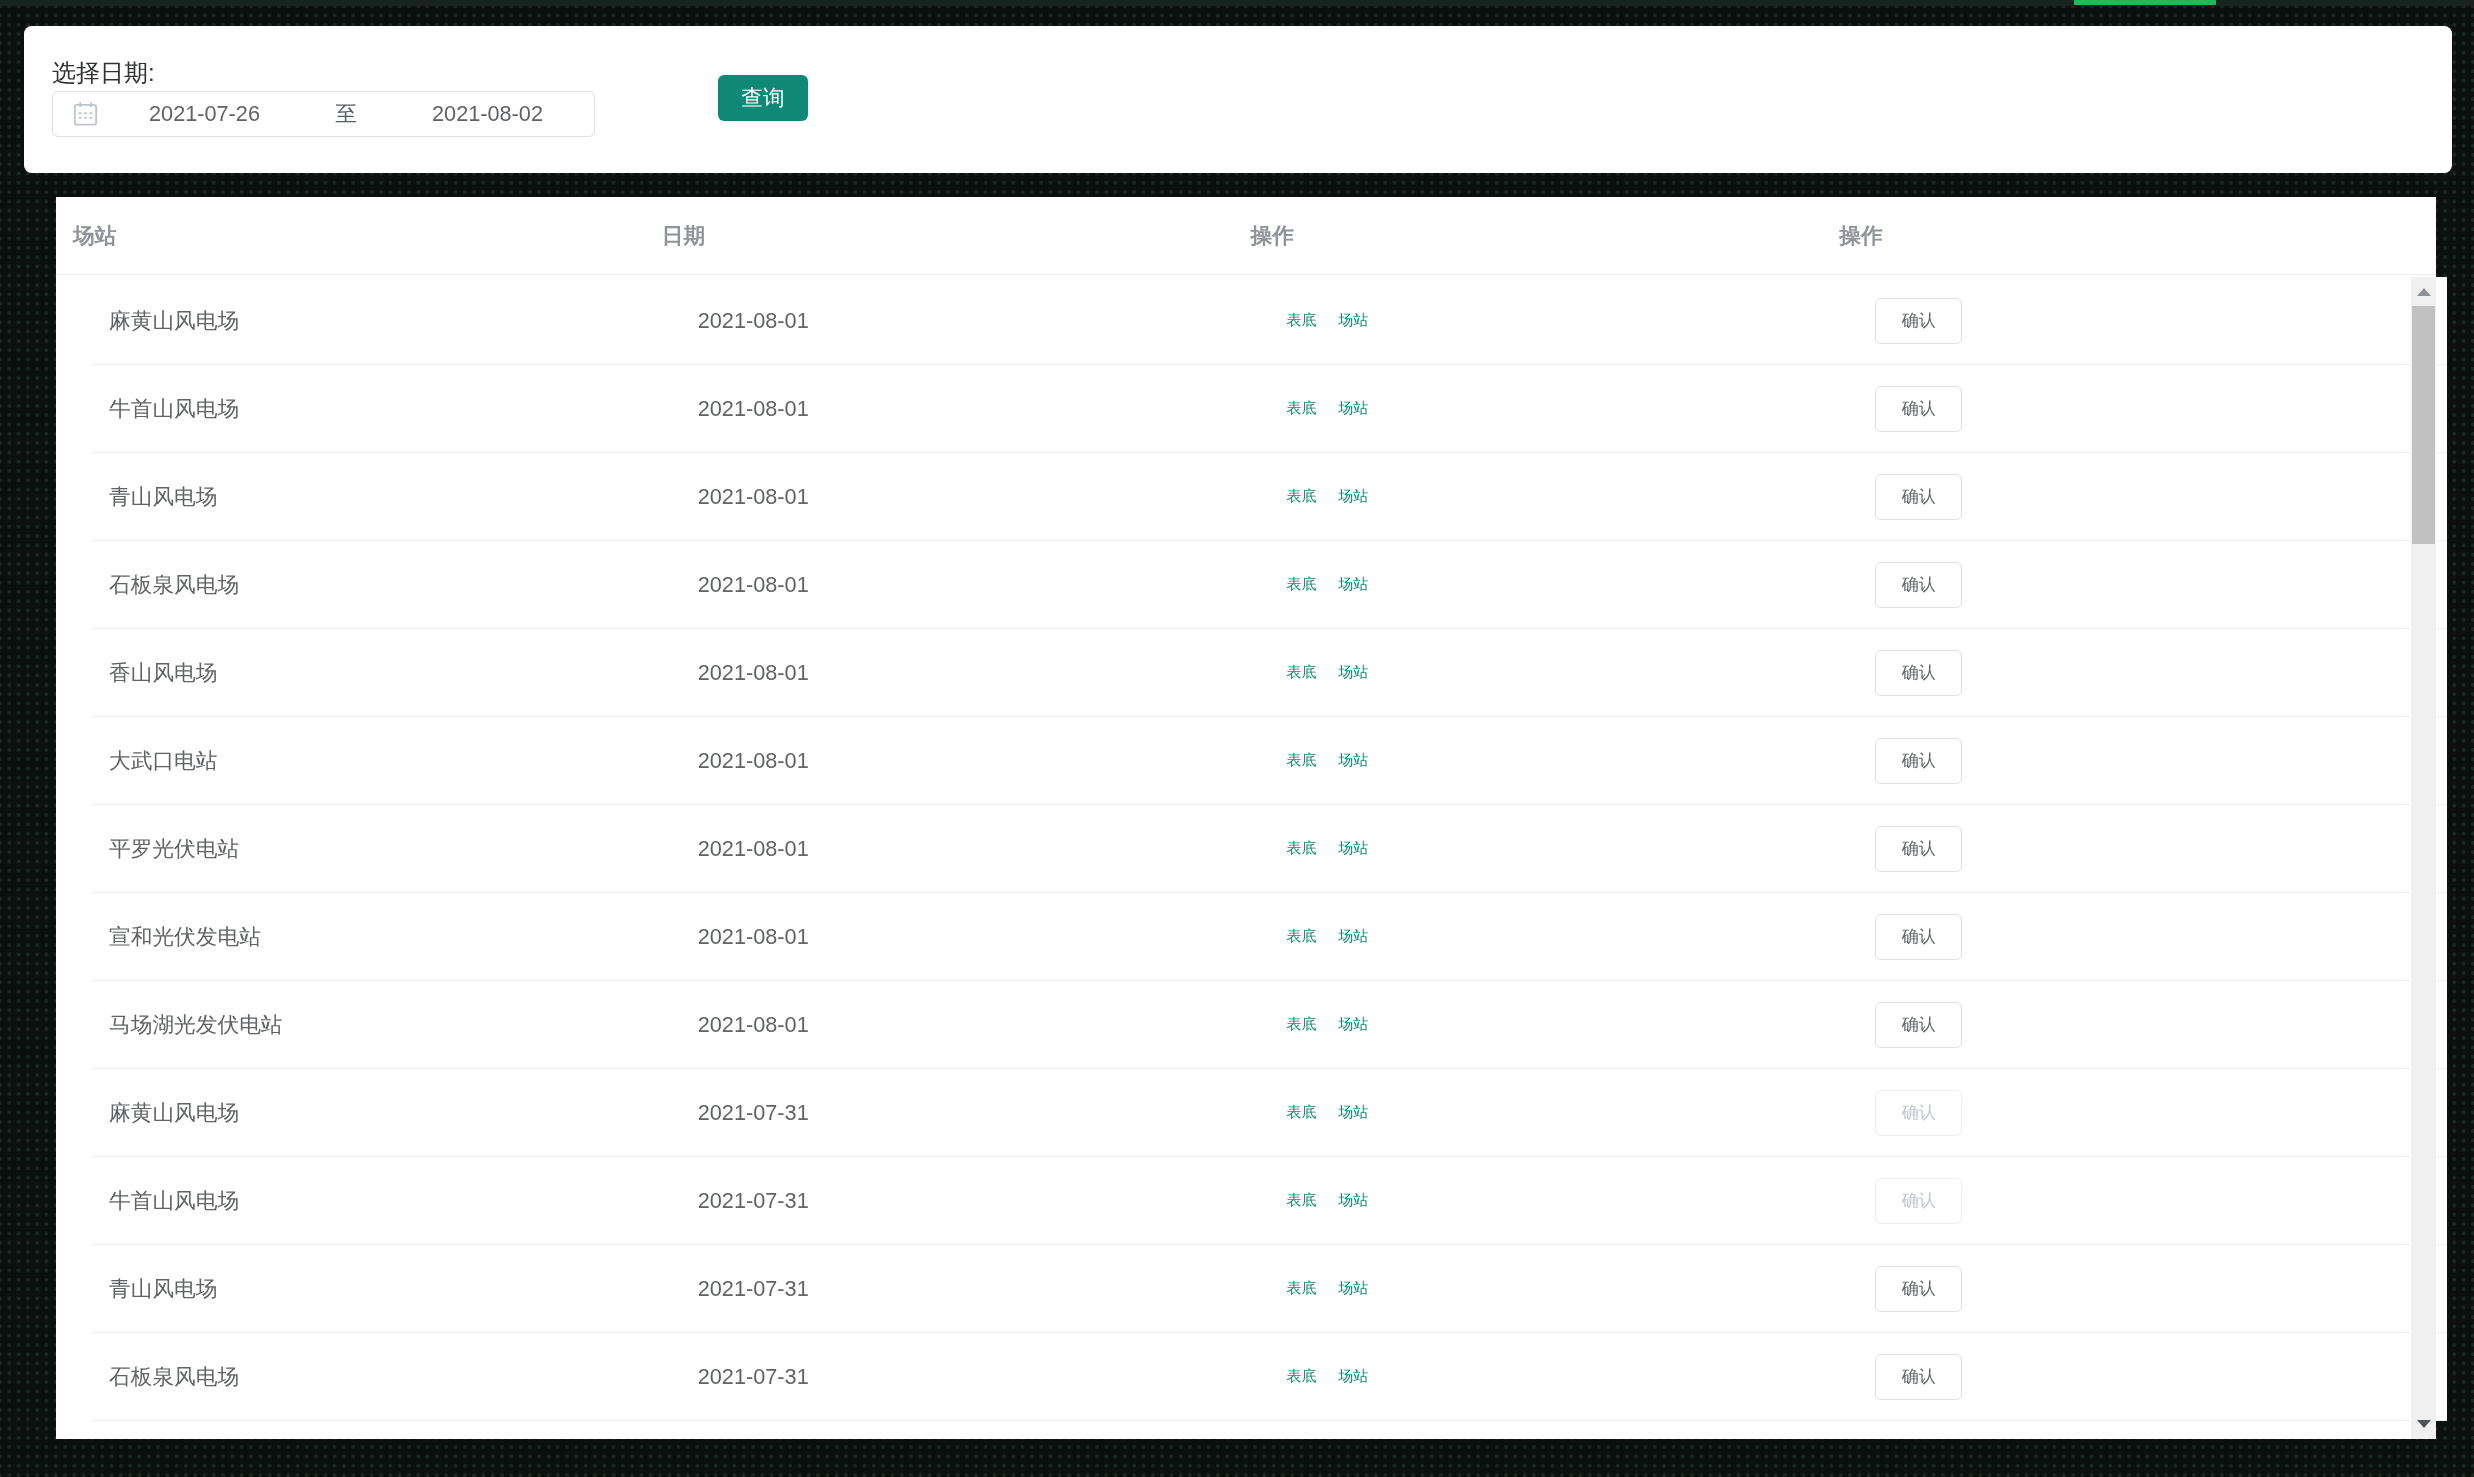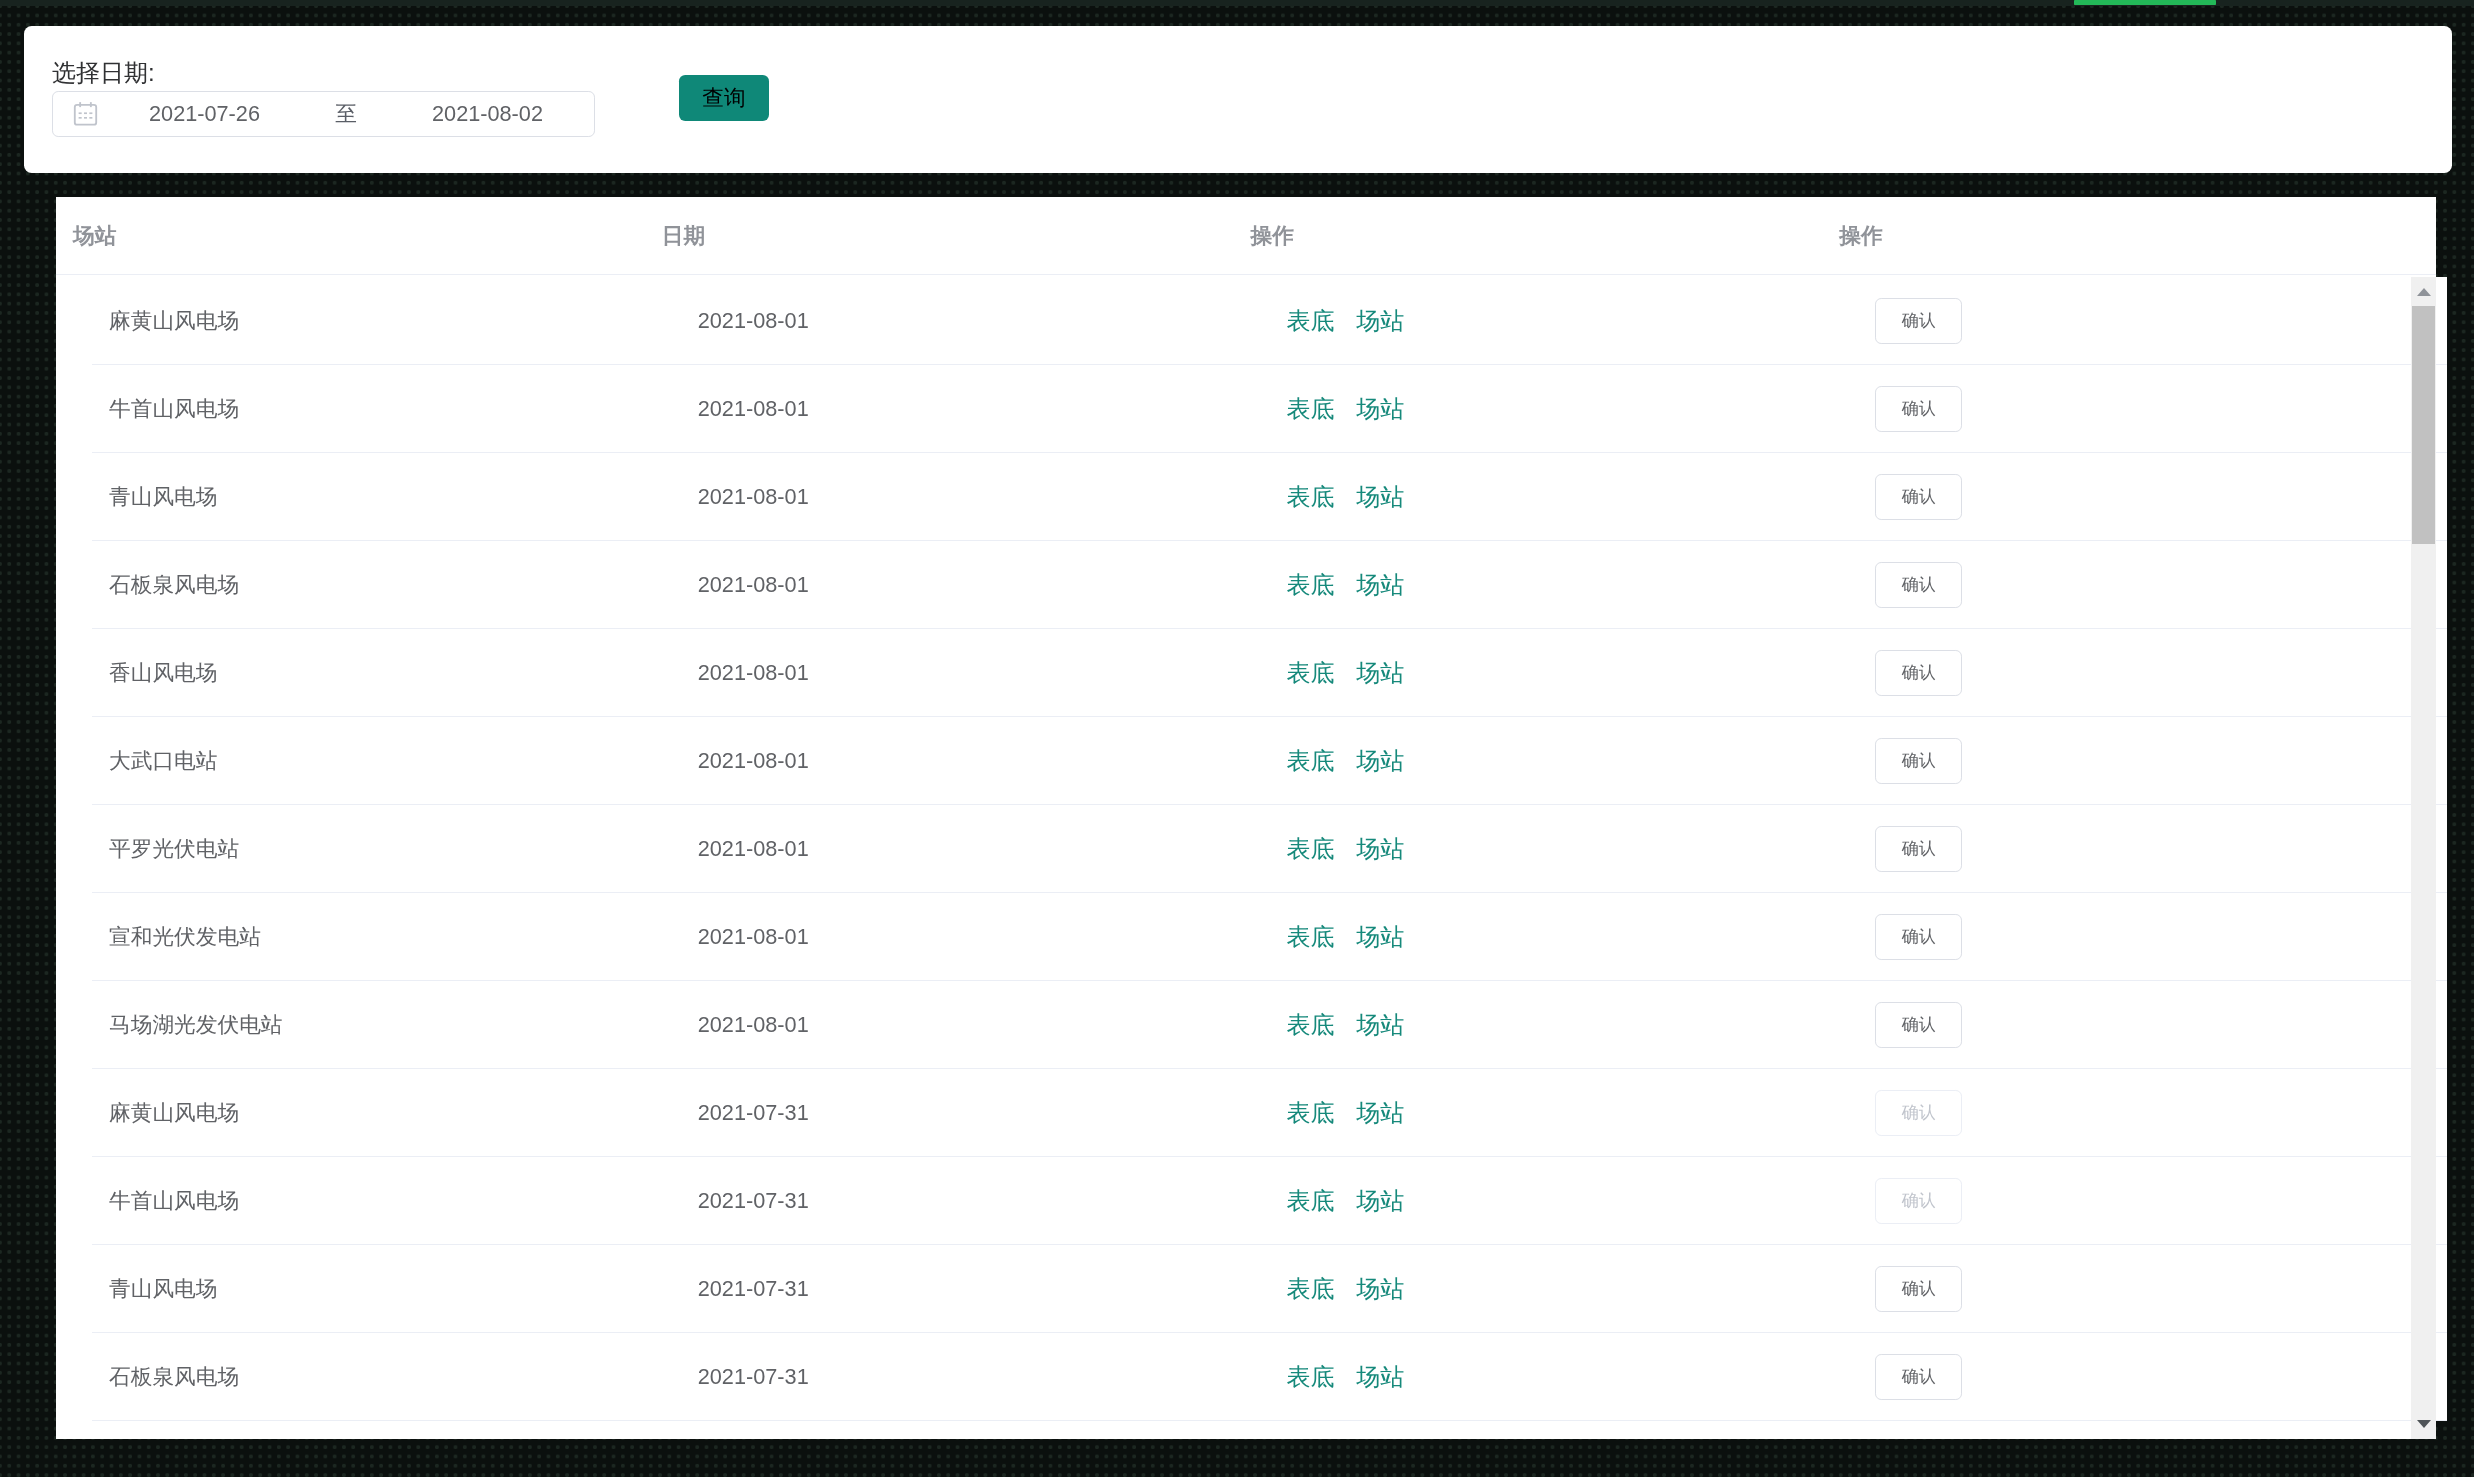--- a/index.html
+++ b/index.html
@@ -35,42 +35,42 @@
   .filter-label{position:absolute;left:28px;top:31px;font-size:24px;color:#303133;}
   .date-range{
     position:absolute;left:28px;top:65px;width:543px;height:46px;box-sizing:border-box;
     border:1.5px solid #dcdfe6;border-radius:6.2px;background:#fff;
     display:flex;align-items:center;cursor:pointer;
   }
   .cal-icon{margin-left:20px;display:inline-flex;flex:0 0 auto;}
   .date-val{flex:1;text-align:center;font-size:21.7px;color:var(--body-text);}
   .date-sep{width:70px;text-align:center;font-size:21.7px;color:#5a5e66;}
   .query-btn{
-    position:absolute;left:655px;top:49px;width:90px;height:46px;
-    background:var(--accent-teal);color:#000000;border:none;border-radius:6.2px;
+    position:absolute;left:694px;top:49px;width:90px;height:46px;
+    background:var(--accent-teal);color:#ffffff;border:none;border-radius:6.2px;
     font-size:21.7px;font-family:inherit;cursor:pointer;
   }
 
   
   .table-card{position:absolute;left:56px;top:197px;width:2380px;height:1242px;background:#ffffff;}
   .thead{
     display:grid;grid-template-columns:repeat(4,1fr);align-items:center;
     height:78px;padding-right:25px;box-sizing:border-box;
     border-bottom:1.5px solid var(--divider);
   }
   .th{padding-left:17px;color:var(--header-text);font-weight:bold;font-size:21.7px;}
   .tbody{position:absolute;top:80px;left:0;width:2355px;height:1162px;overflow:hidden;padding-left:36px;}
   .trow{
     display:grid;grid-template-columns:repeat(4,1fr);align-items:center;
     height:88px;box-sizing:border-box;border-bottom:1.5px solid var(--divider);
     background:#fff;
   }
   .cell{padding-left:17px;font-size:21.7px;color:var(--body-text);white-space:nowrap;}
   .cell.links{display:flex;gap:21.7px;}
-  .link{color:var(--link-teal);font-size:24px;text-decoration:none;cursor:pointer;}
+  .link{color:var(--link-teal);font-size:15px;text-decoration:none;cursor:pointer;}
   .confirm-btn{
     width:87px;height:46px;background:#ffffff;border:1.5px solid #dcdfe6;border-radius:6.2px;
     font-size:17px;color:var(--body-text);font-family:inherit;cursor:pointer;
   }
   .confirm-btn.disabled{color:var(--disabled-text);border-color:var(--disabled-border);cursor:not-allowed;}
 
   
   .scrollbar{position:absolute;top:80px;right:0;width:25px;height:1162px;background:var(--scroll-track);}
   .sb-btn{position:absolute;left:0;width:25px;height:26px;}
   .sb-btn.up{top:0;}

